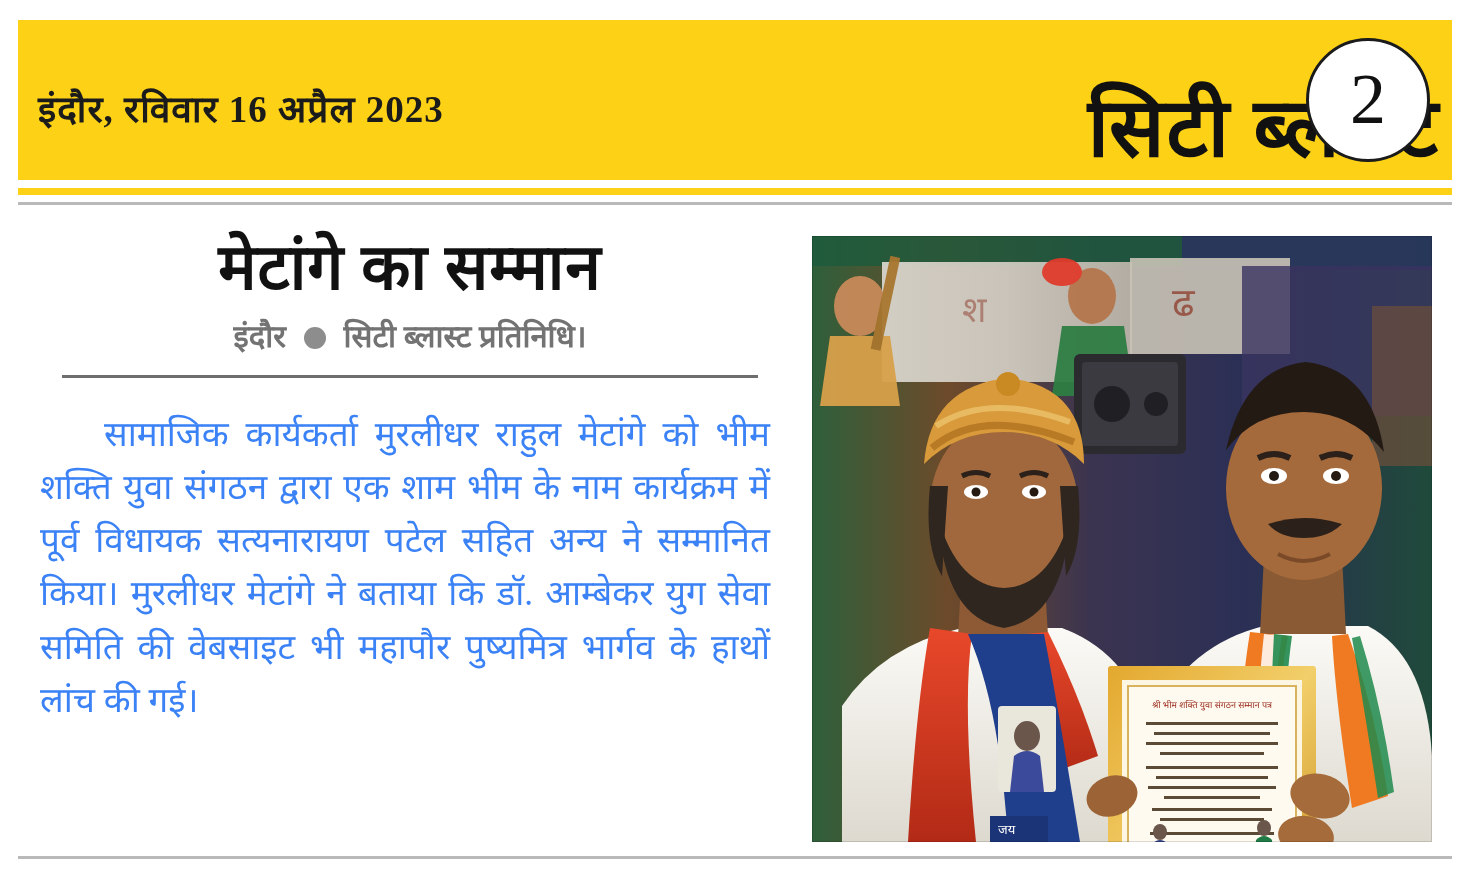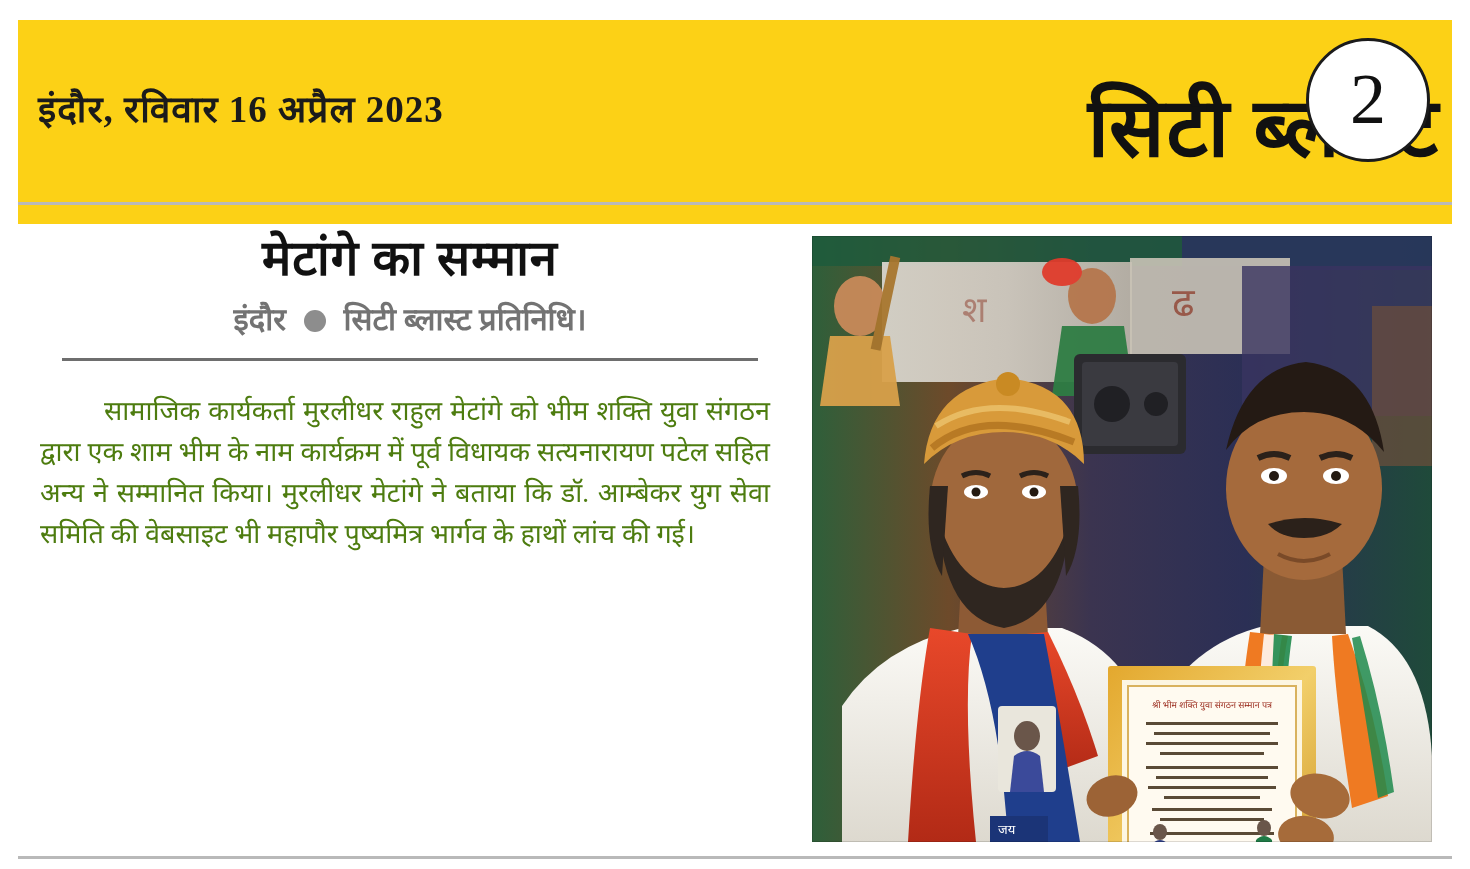--- a/index.html
+++ b/index.html
@@ -21,21 +21,21 @@
     background: #ffffff;
     box-sizing: border-box;
   }
 
   
   .masthead {
     position: absolute;
     left: 18px;
     top: 20px;
     width: 1434px;
-    height: 204px;
+    height: 160px;
     background: #fcd116;
     box-sizing: border-box;
     padding-left: 40px;
   }
 
   .masthead-date {
     position: absolute;
     left: 20px;
     top: 62px;
     font-family: "Liberation Serif", serif;
@@ -118,21 +118,21 @@
   
   .article {
     position: absolute;
     left: 40px;
     top: 232px;
     width: 740px;
   }
 
   .headline {
     font-family: "Liberation Serif", serif;
-    font-size: 49px;
+    font-size: 64px;
     font-weight: bold;
     color: #111111;
     text-align: center;
     line-height: 1.12;
     letter-spacing: 1px;
     margin: 0 0 14px 0;
     white-space: nowrap;
   }
 
   .byline {
@@ -157,23 +157,23 @@
   .byline-rule {
     margin: 20px auto 0 auto;
     width: 696px;
     height: 3px;
     background: #6e6e6e;
   }
 
   .body-text {
     margin-top: 30px;
     font-family: "Liberation Serif", serif;
-    font-size: 27px;
+    font-size: 35px;
     line-height: 1.52;
-    color: #4d7c0f;
+    color: #3b82f6;
     text-align: justify;
     text-justify: inter-word;
     text-indent: 64px;
     width: 730px;
   }
 
   
   .photo {
     position: absolute;
     left: 812px;

